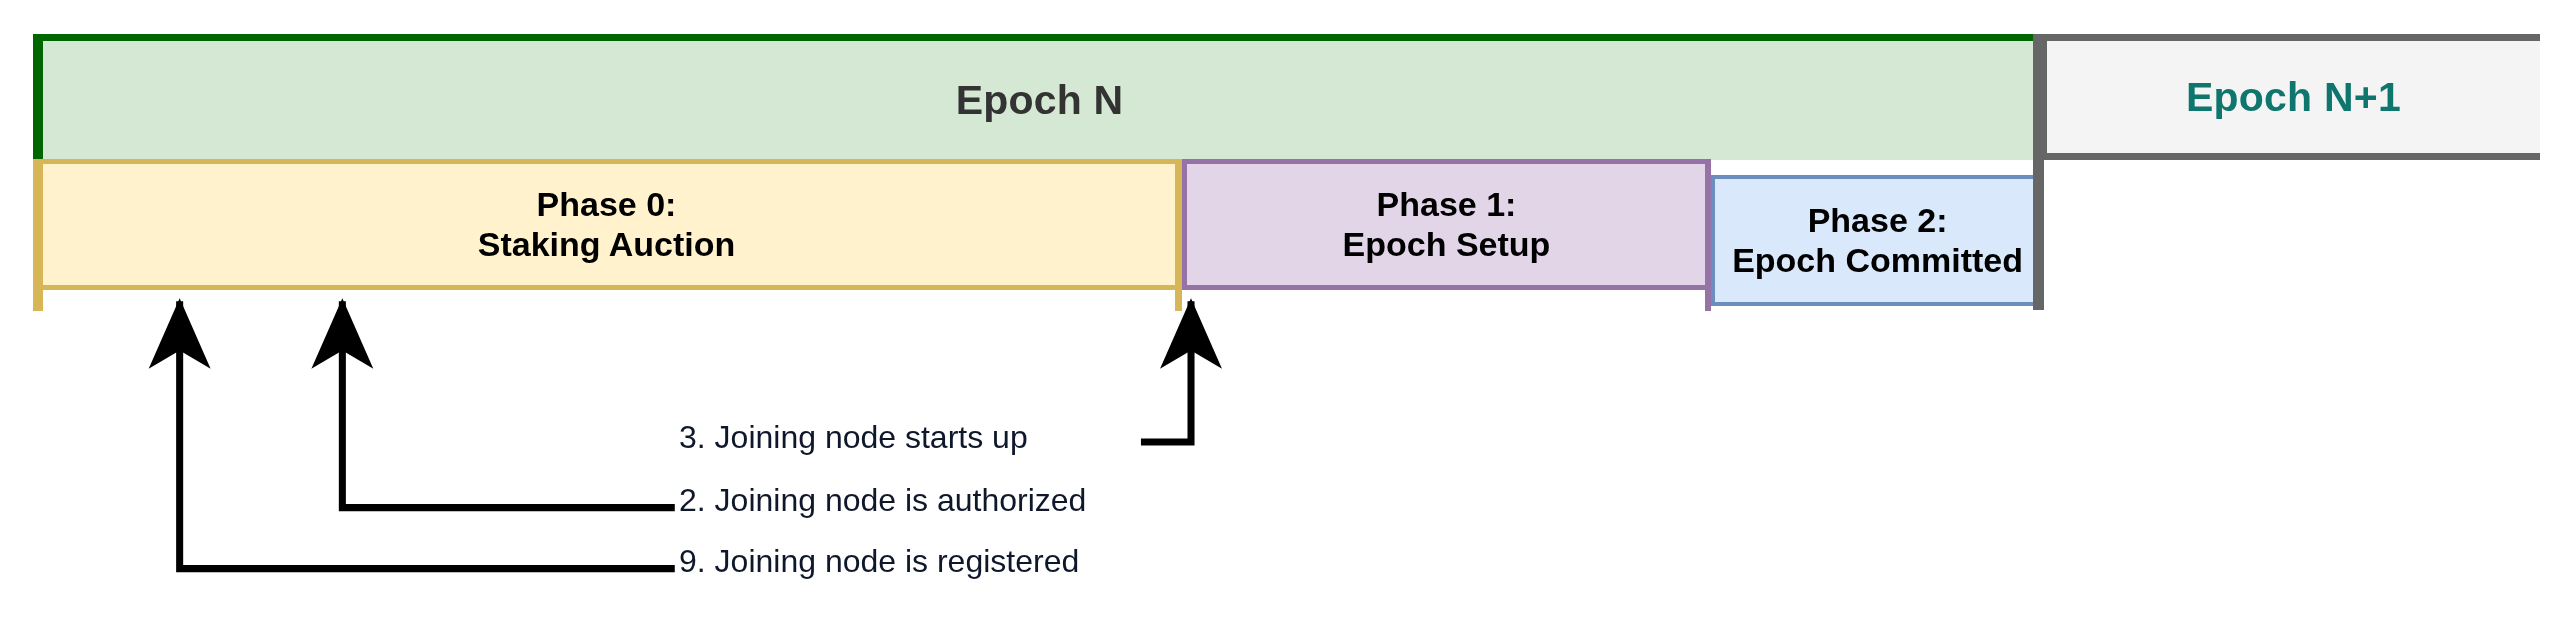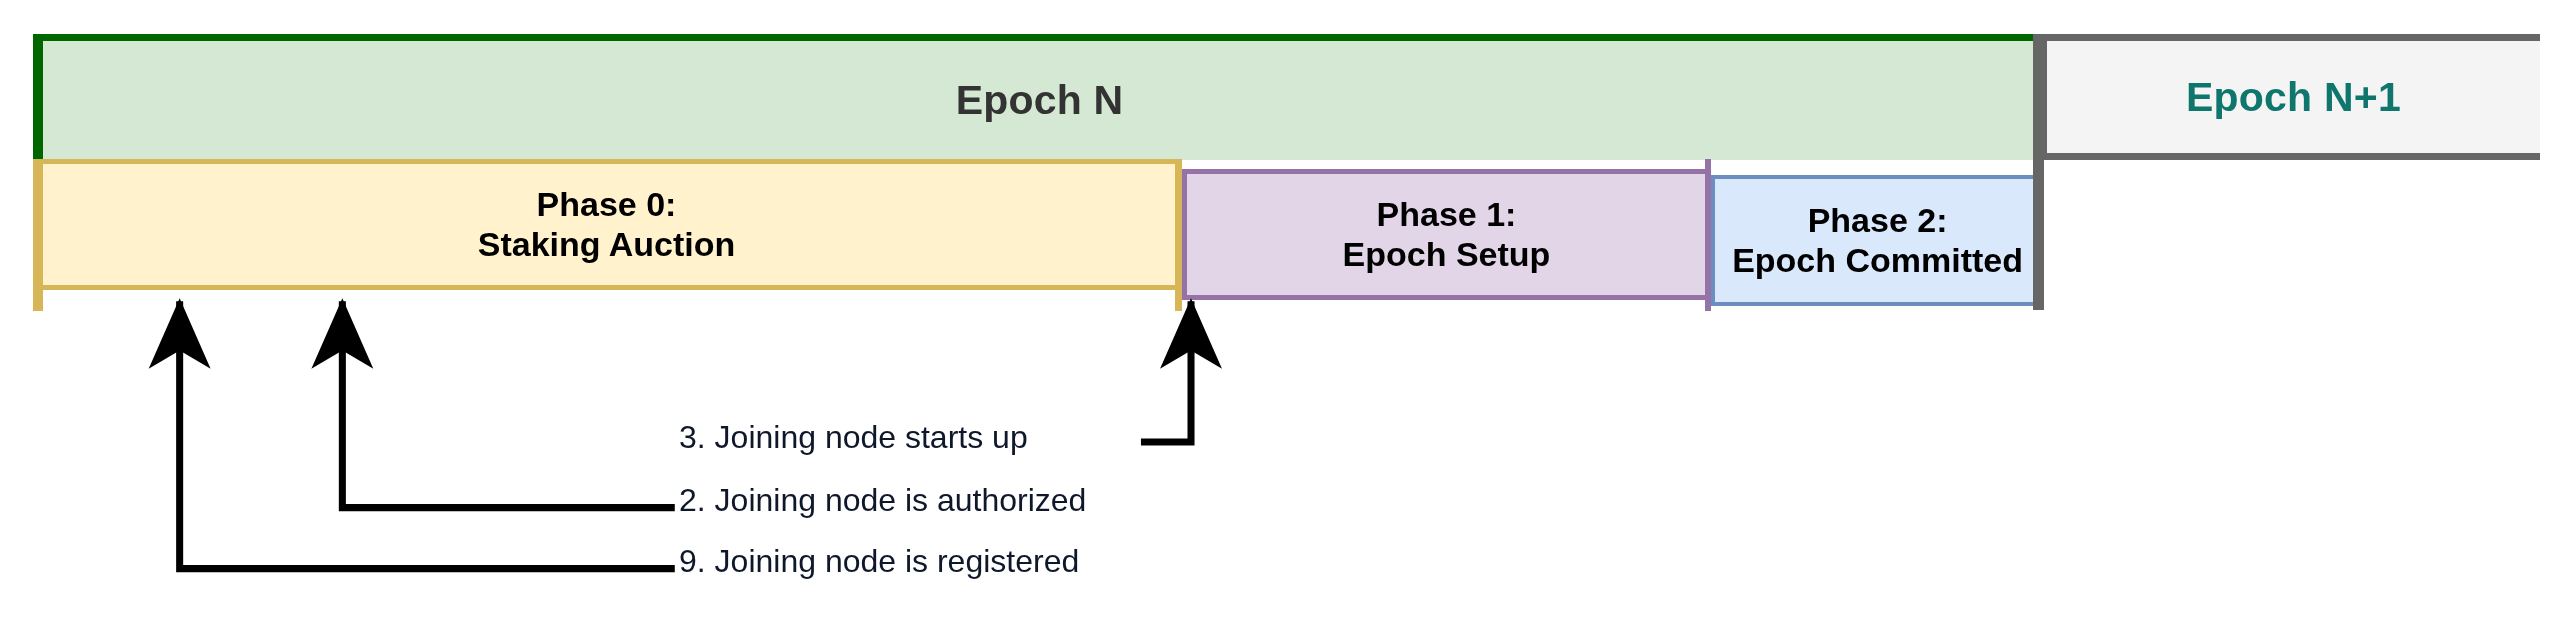--- a/index.html
+++ b/index.html
@@ -85,21 +85,20 @@
     border-right-width: 7px;
   }
 
   #phase-1 {
     left: 1182px;
     top: 159px;
     width: 529px;
     height: 131px;
     background: #e1d5e7;
     border: 5.5px solid #9673a6;
-    margin-top: 10px;
   }
 
   #phase-2 {
     left: 1711px;
     top: 159px;
     width: 326px;
     height: 131px;
     background: #dae8fc;
     border: 4.7px solid #6c8ebf;
     border-right: 0;

